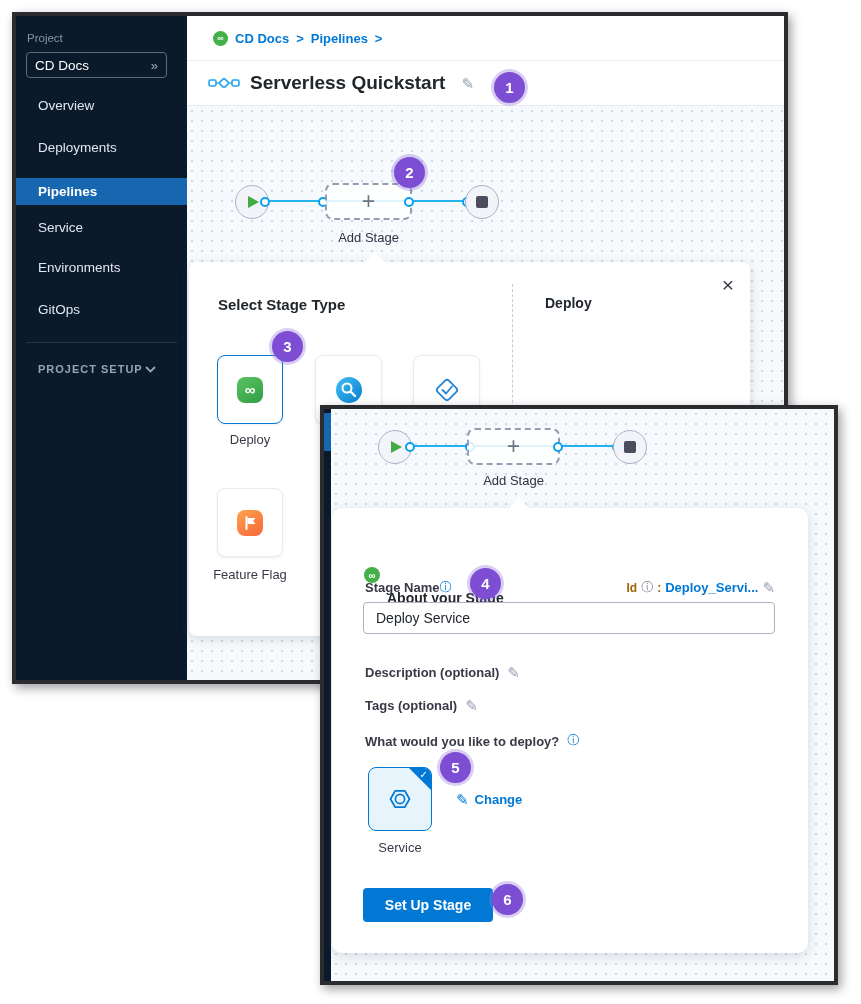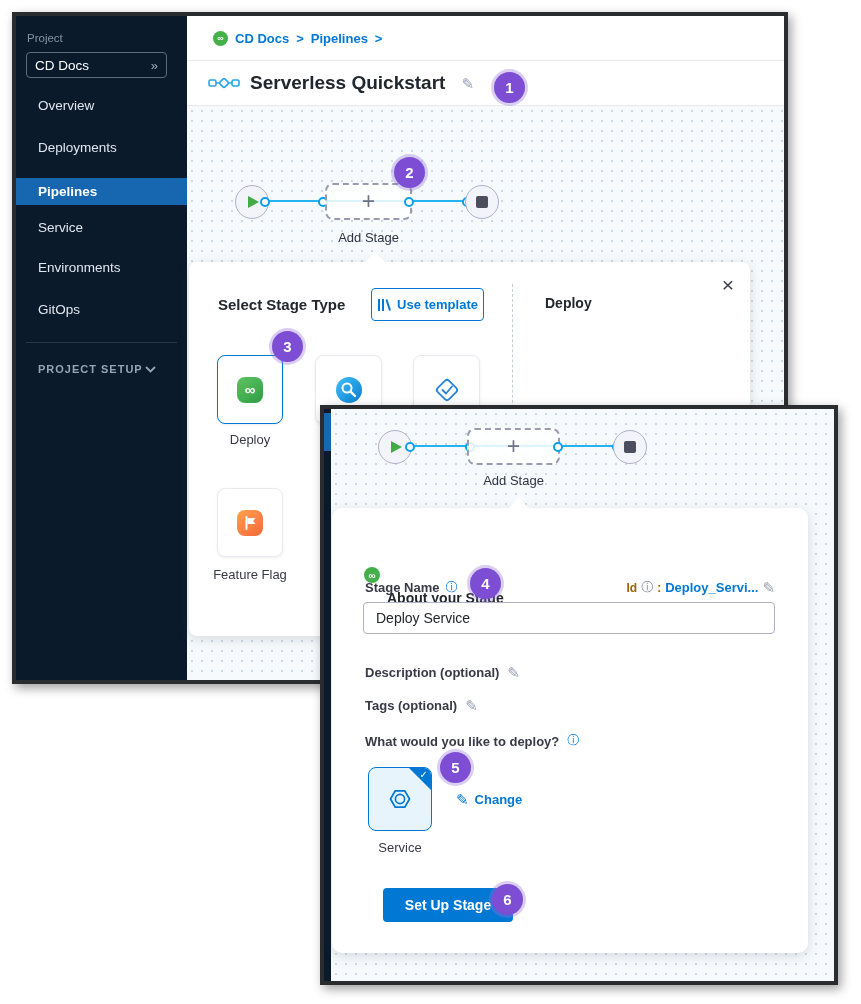--- a/index.html
+++ b/index.html
@@ -87,41 +87,41 @@
   .canvas2 { position:absolute; left:7px; right:0; top:0; bottom:0; }
   .dlg-card { position:absolute; left:1px; top:99px; width:476px; height:445px; background:#fff;
     border-radius:10px; box-shadow:0 3px 12px rgba(70,80,100,.18); }
   .about-row { position:absolute; left:32px; top:36px; display:flex; align-items:center; gap:7px; }
   .about-title { font-size:14px; font-weight:bold; color:#22272d;margin-top:46px; }
   .circ-green { width:16px; height:16px; border-radius:50%; background:#43b049; color:#fff;
     display:flex; align-items:center; justify-content:center; font-size:10px; font-weight:bold; }
   .fld-label { font-size:13px; font-weight:bold; color:#383946; }
   .info-i { color:#0278d5; font-size:12px; cursor:pointer; }
   .info-i.gray { color:#7c8598; }
-  .name-row { position:absolute; left:33px; top:71px; display:flex; align-items:center; gap:6px; }
+  .name-row { position:absolute; left:33px; top:71px; display:flex; align-items:center; gap:0; }
   .id-row { position:absolute; right:33px; top:71px; display:flex; align-items:center; gap:4px; }
   .id-label { font-size:12px; color:#a16207; font-weight:bold; }
   .id-value { font-size:13px; color:#0278d5; font-weight:bold; cursor:pointer; }
   .name-input { position:absolute; left:31px; top:94px; width:412px; height:32px;
     border:1px solid #b0b1c4; border-radius:4px; padding:0 12px; font-size:14px; color:#22272d;
     font-family:"Liberation Sans","DejaVu Sans",sans-serif; }
   .opt-row { position:absolute; left:33px; display:flex; align-items:flex-end; gap:8px; cursor:pointer; }
   .svc-tile { position:absolute; left:36px; top:259px; width:64px; height:64px; background:#e7f4fc;
     border:1.5px solid #0278d5; border-radius:8px; display:flex; align-items:center;
     justify-content:center; cursor:pointer; overflow:hidden; }
   .corner { position:absolute; top:0; right:0; width:0; height:0;
     border-top:22px solid #0278d5; border-left:22px solid transparent; }
   .corner-check { position:absolute; top:1px; right:3px; color:#fff; font-size:10px; font-weight:bold; }
   .change-row { position:absolute; left:124px; top:284px; display:flex; align-items:center; gap:6px; cursor:pointer; }
   .change-label { font-size:13px; font-weight:bold; color:#0278d5; }
   .svc-label { position:absolute; left:36px; top:332px; width:64px; text-align:center;
     font-size:13px; color:#383946; }
   .setup-btn { position:absolute; left:31px; top:380px; width:130px; height:34px; background:#0278d5;
     border:none; border-radius:4px; color:#fff; font-size:14px; font-weight:bold; cursor:pointer;
-    font-family:"Liberation Sans","DejaVu Sans",sans-serif;margin-left:20px; }
+    font-family:"Liberation Sans","DejaVu Sans",sans-serif; }
 
   
   .badge { position:absolute; width:31px; height:31px; border-radius:50%; background:#7d4dd3;
     color:#fff; font-size:15px; font-weight:bold; display:flex; align-items:center;
     justify-content:center; z-index:60; box-shadow:0 0 0 3px rgba(150,115,220,.35); }
 </style>
 </head>
 <body>
 
 <div id="shot1" class="shot">
@@ -193,28 +193,20 @@
       <div class="pdot" style="left:217px;top:91px"></div>
       <div class="pdot" style="left:275px;top:91px"></div>
       <div class="pnode" style="left:278px;top:79px">
           <div class="stop-sq"></div>
         </div>
       <div class="addstage-label" style="left:138px;top:124px;width:87px">Add Stage</div>
 
       <div class="stage-panel">
         <div class="notch" style="left:179px"></div>
         <div class="panel-heading">Select Stage Type</div>
-        <button class="tmpl-btn">
-          <svg width="14" height="14" viewBox="0 0 14 14">
-            <line x1="2" y1="1" x2="2" y2="13" stroke="#0278d5" stroke-width="2"></line>
-            <line x1="6" y1="1" x2="6" y2="13" stroke="#0278d5" stroke-width="2"></line>
-            <line x1="9.5" y1="1.5" x2="13" y2="12.5" stroke="#0278d5" stroke-width="2"></line>
-          </svg>
-          <span>Use template</span>
-        </button>
 
         <div class="tile selected" style="left:28px;top:93px">
           <div class="sq-icon green-grad">∞</div>
         </div>
         <div class="tile" style="left:126px;top:93px;width:67px">
           <svg width="26" height="26" viewBox="0 0 26 26">
             <defs>
                 <linearGradient id="bg1" x1="0" y1="0" x2="1" y2="1">
                   <stop offset="0" stop-color="#3fc0f5"></stop>
                   <stop offset="1" stop-color="#0a7dd0"></stop>

